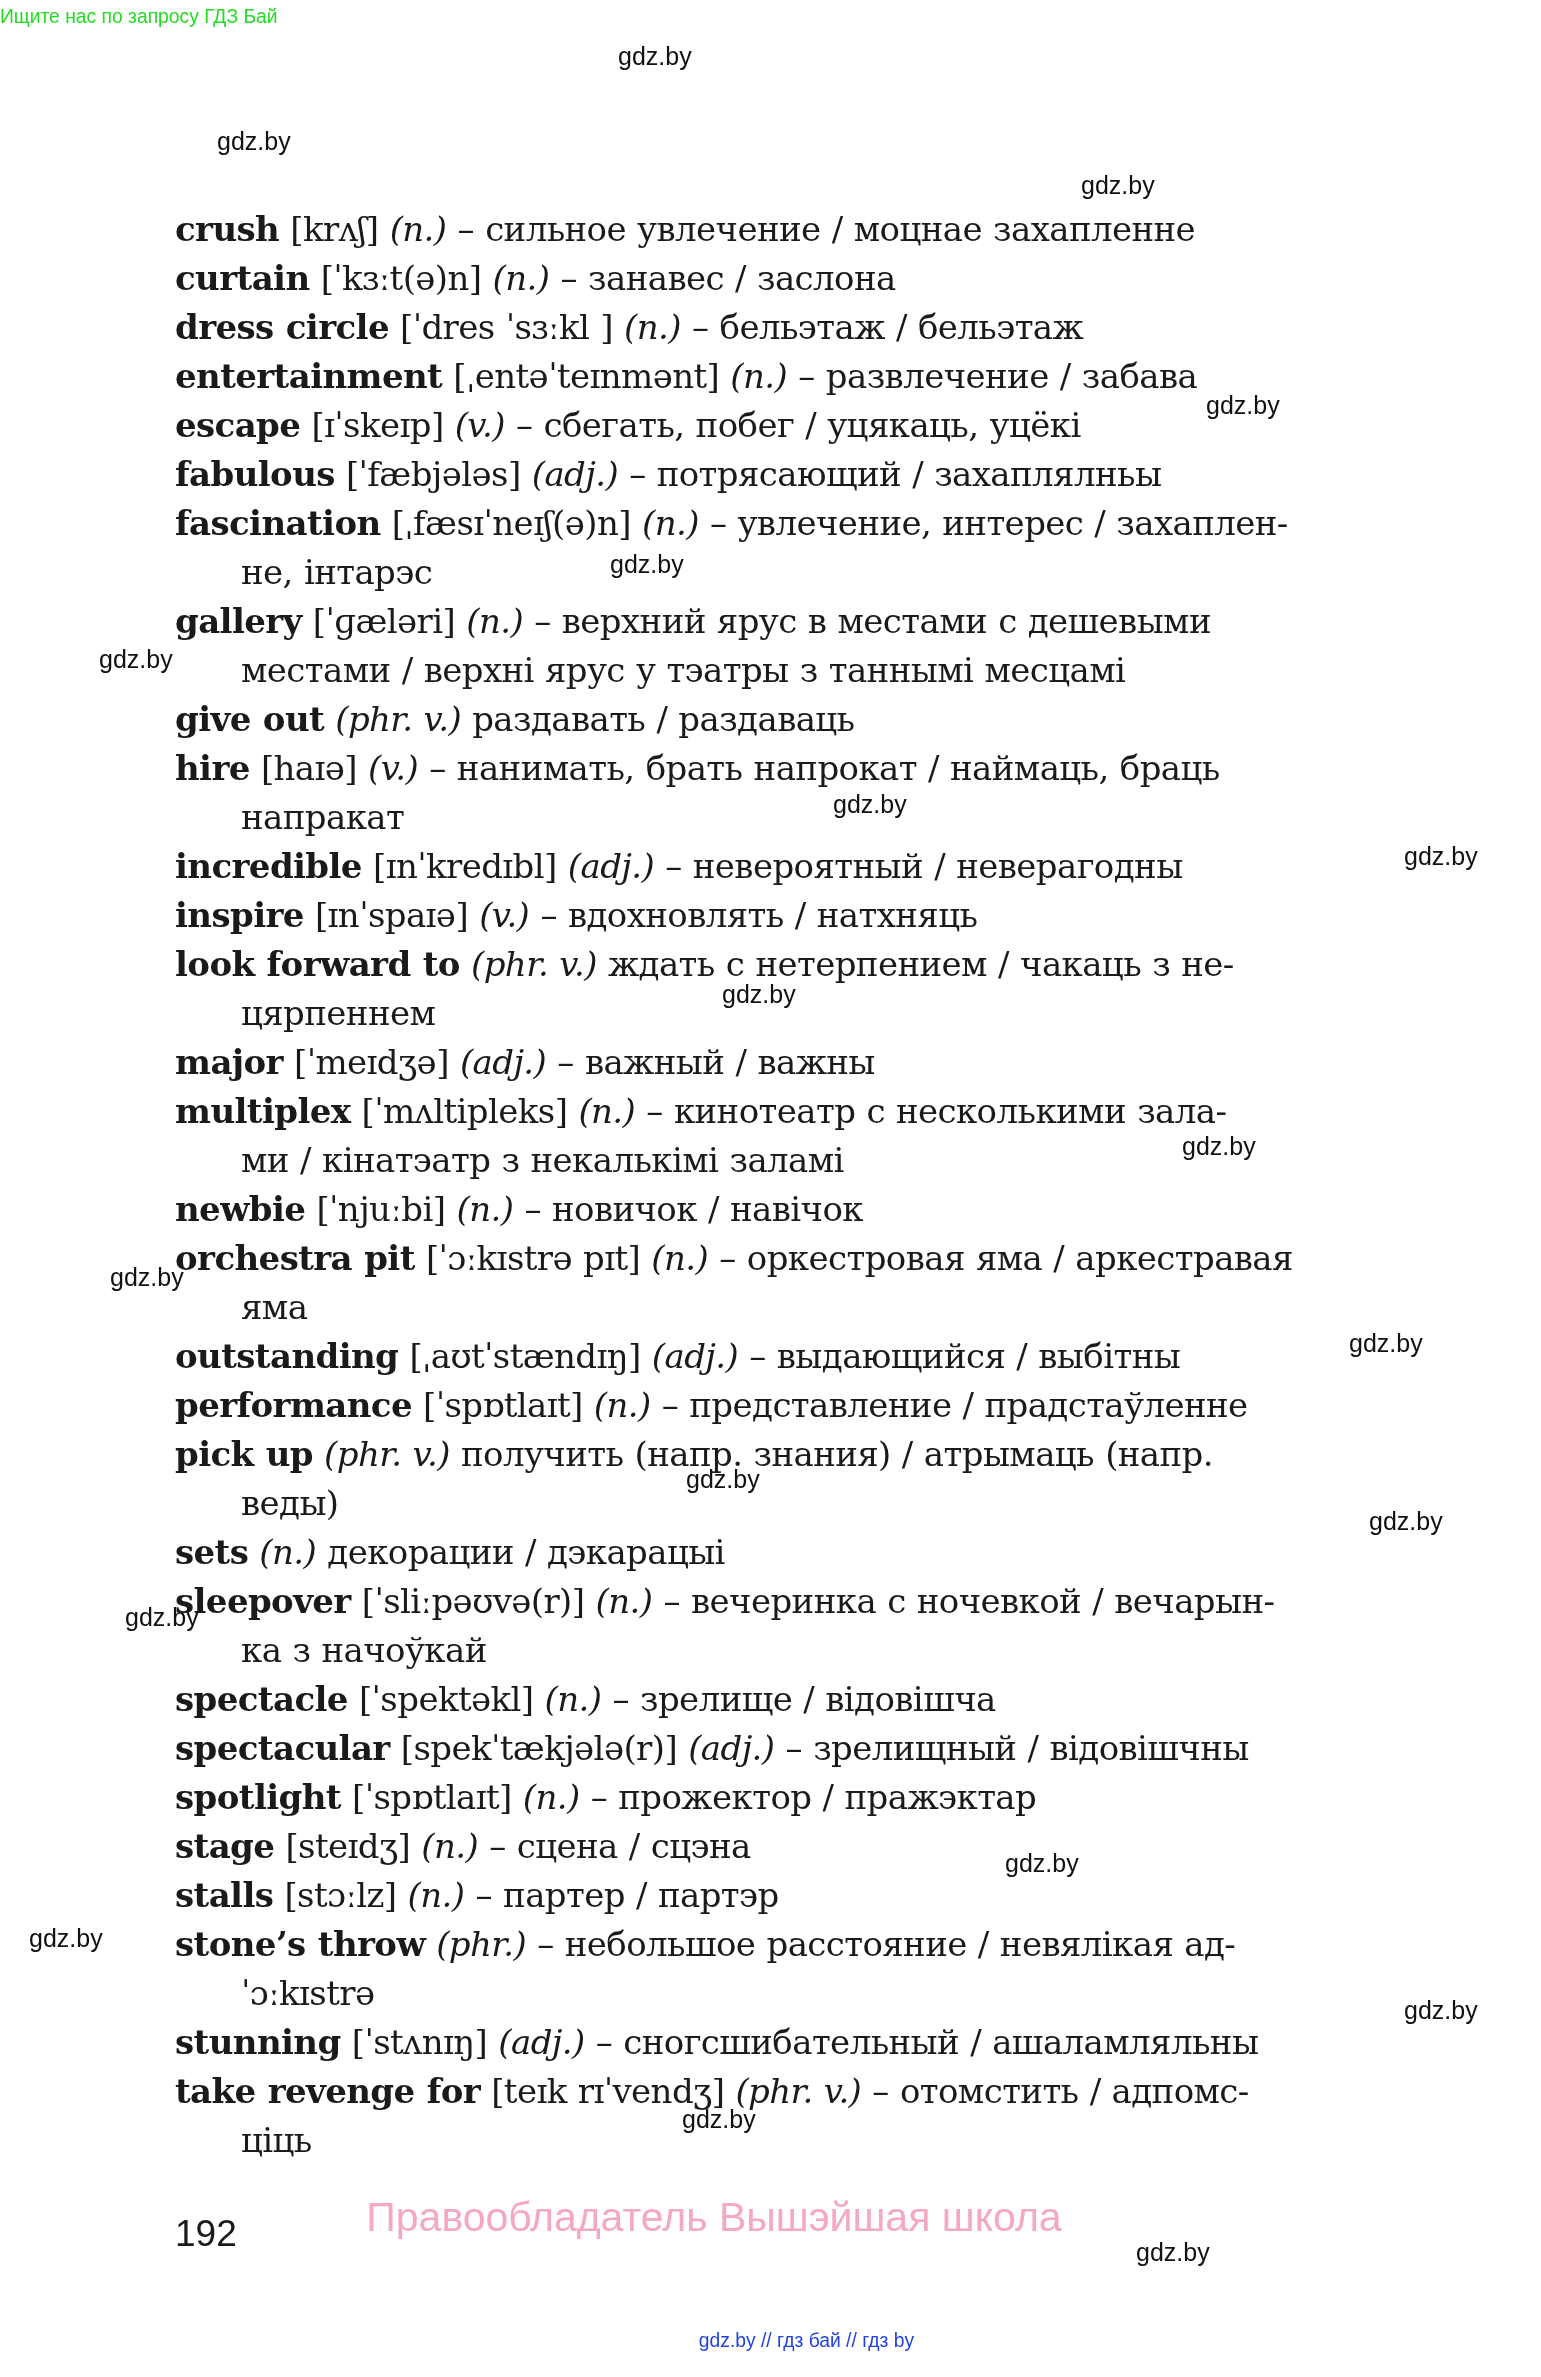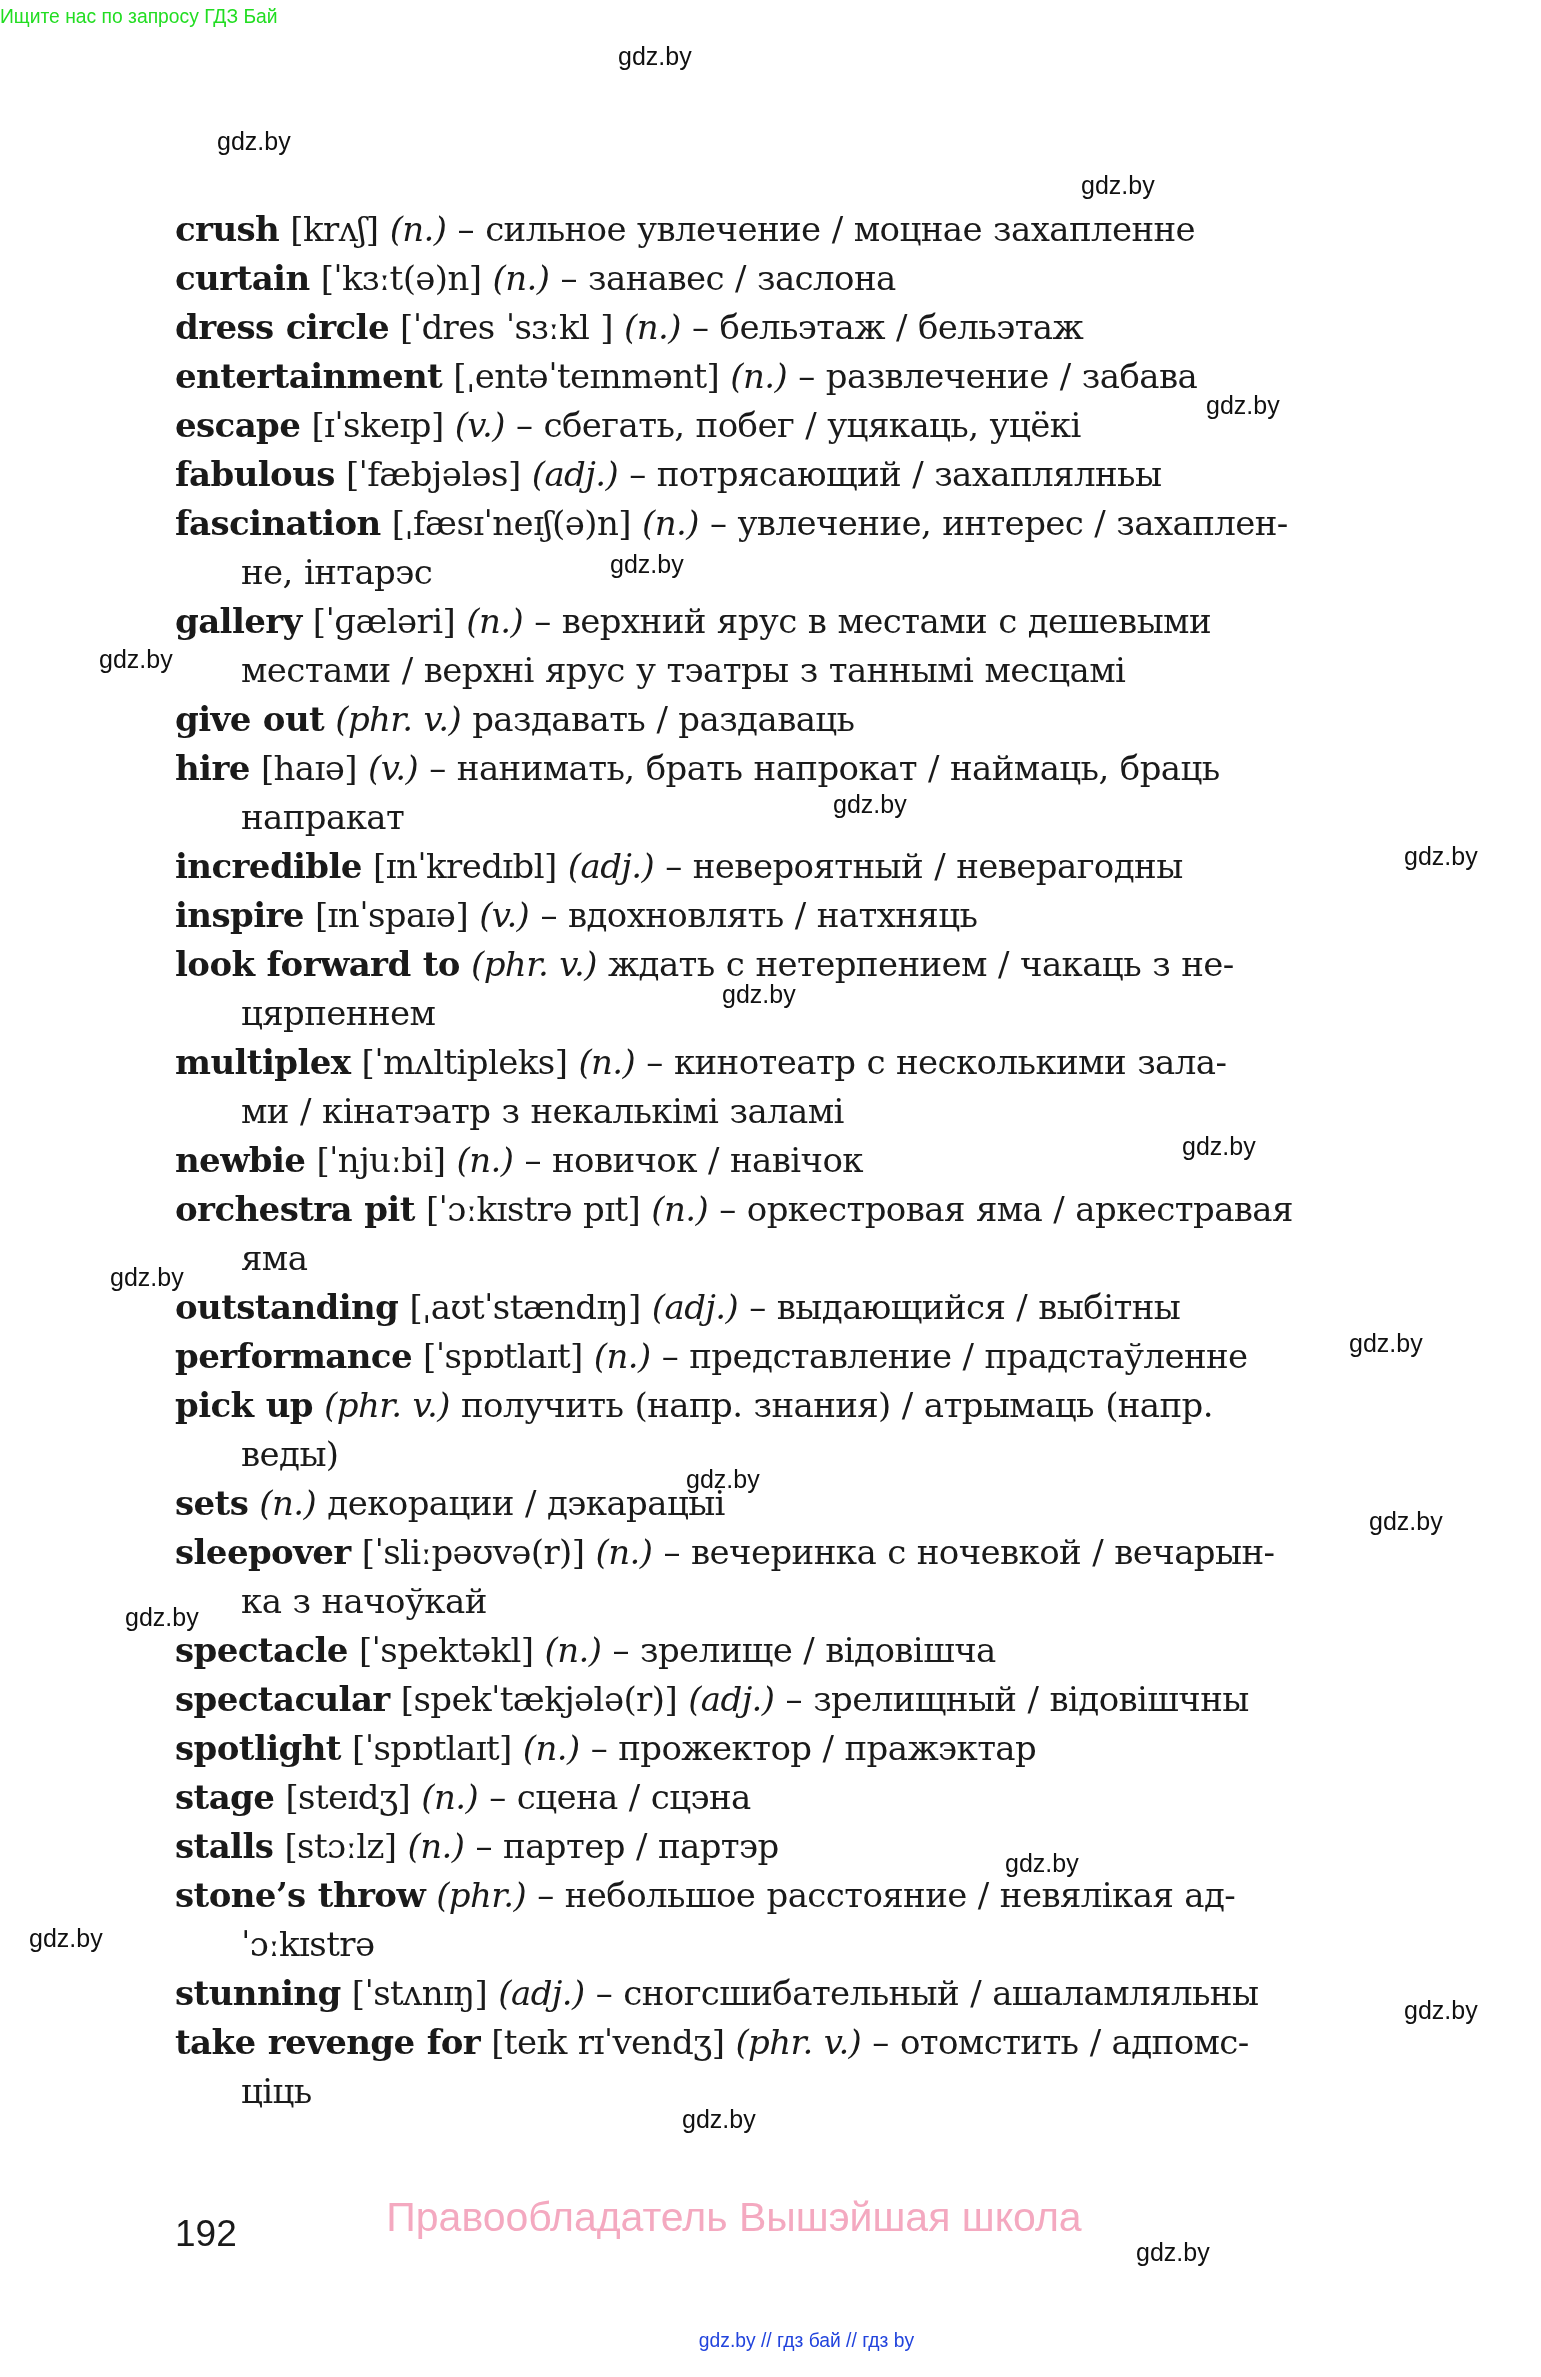--- a/index.html
+++ b/index.html
@@ -6,21 +6,21 @@
     body { width: 1541px; height: 2377px; position: relative; overflow: hidden; font-family: "DejaVu Serif", serif; color: #1a1a1a; }
     .top-banner { position: absolute; top: 5.5px; left: 0; width: 1541px; text-align: left; font-family: "Liberation Sans", sans-serif; font-size: 19.3px; color: #22dd22; }
     .wm { position: absolute; font-family: "Liberation Sans", sans-serif; font-size: 25px; color: #111; white-space: nowrap; }
     .glossary { position: absolute; left: 175px; top: 195px; width: 1222px; margin-top: 10px; }
     .entry { font-family: "DejaVu Serif", serif; font-size: 34px; line-height: 49px; letter-spacing: -0.6px; word-spacing: 0.9px; }
     .entry .line2 { display: block; padding-left: 66px; }
     .term { font-weight: bold; }
     .pos { font-style: italic; }
     .ipa { font-family: "DejaVu Serif", serif; }
     .page-num { position: absolute; left: 175px; top: 2169px; font-family: "Liberation Sans", sans-serif; font-weight: normal; font-size: 37px; color: #1a1a1a; margin-top: 44px; }
-    .copyright { position: absolute; left: 0; width: 1428px; top: 2194px; text-align: center; font-family: "Liberation Sans", sans-serif; font-size: 41px; color: #f4a9c0; padding-left: 20px; }
+    .copyright { position: absolute; left: 0; width: 1428px; top: 2194px; text-align: center; font-family: "Liberation Sans", sans-serif; font-size: 41px; color: #f4a9c0; }
     .footer-links { position: absolute; left: 0; width: 1541px; top: 2330px; text-align: center; font-family: "Liberation Sans", sans-serif; font-size: 19.3px; color: #2244dd; padding-left: 36px; }
     .footer-links a { color: #2244dd; text-decoration: none; }
   </style>
 </head>
 <body>
 
 <div class="top-banner">Ищите нас по запросу ГДЗ Бай</div>
 
 <div id="watermarks">
     <div class="wm" style="left: 618px; top: 42px;">gdz.by</div>
@@ -52,20 +52,21 @@
     <div class="entry"><span class="term">entertainment</span> <span class="ipa">[ˌentəˈteɪnmənt]</span> <span class="pos">(n.)</span><span> – </span><span>развлечение / забава</span></div>
     <div class="entry"><span class="term">escape</span> <span class="ipa">[ɪˈskeɪp]</span> <span class="pos">(v.)</span><span> – </span><span>сбегать, побег / уцякаць, уцёкі</span></div>
     <div class="entry"><span class="term">fabulous</span> <span class="ipa">[ˈfæbjələs]</span> <span class="pos">(adj.)</span><span> – </span><span>потрясающий / захаплялньы</span></div>
     <div class="entry"><span class="term">fascination</span> <span class="ipa">[ˌfæsɪˈneɪʃ(ə)n]</span> <span class="pos">(n.)</span><span> – </span><span>увлечение, интерес / захаплен-</span><span class="line2">не, інтарэс</span></div>
     <div class="entry"><span class="term">gallery</span> <span class="ipa">[ˈɡæləri]</span> <span class="pos">(n.)</span><span> – </span><span>верхний ярус в местами с дешевыми</span><span class="line2">местами / верхні ярус у тэатры з таннымі месцамі</span></div>
     <div class="entry"><span class="term">give out</span> <span class="pos">(phr. v.)</span><span> </span><span>раздавать / раздаваць</span></div>
     <div class="entry"><span class="term">hire</span> <span class="ipa">[haɪə]</span> <span class="pos">(v.)</span><span> – </span><span>нанимать, брать напрокат / наймаць, браць</span><span class="line2">напракат</span></div>
     <div class="entry"><span class="term">incredible</span> <span class="ipa">[ɪnˈkredɪbl]</span> <span class="pos">(adj.)</span><span> – </span><span>невероятный / неверагодны</span></div>
     <div class="entry"><span class="term">inspire</span> <span class="ipa">[ɪnˈspaɪə]</span> <span class="pos">(v.)</span><span> – </span><span>вдохновлять / натхняць</span></div>
     <div class="entry"><span class="term">look forward to</span> <span class="pos">(phr. v.)</span><span> </span><span>ждать с нетерпением / чакаць з не-</span><span class="line2">цярпеннем</span></div>
+    <div class="entry"><span class="term">major</span> <span class="ipa">[ˈmeɪdʒə]</span> <span class="pos">(adj.)</span><span> – </span><span>важный / важны</span></div>
     <div class="entry"><span class="term">multiplex</span> <span class="ipa">[ˈmʌltipleks]</span> <span class="pos">(n.)</span><span> – </span><span>кинотеатр с несколькими зала-</span><span class="line2">ми / кінатэатр з некалькімі заламі</span></div>
     <div class="entry"><span class="term">newbie</span> <span class="ipa">[ˈnjuːbi]</span> <span class="pos">(n.)</span><span> – </span><span>новичок / навічок</span></div>
     <div class="entry"><span class="term">orchestra pit</span> <span class="ipa">[ˈɔːkɪstrə pɪt]</span> <span class="pos">(n.)</span><span> – </span><span>оркестровая яма / аркестравая</span><span class="line2">яма</span></div>
     <div class="entry"><span class="term">outstanding</span> <span class="ipa">[ˌaʊtˈstændɪŋ]</span> <span class="pos">(adj.)</span><span> – </span><span>выдающийся / выбітны</span></div>
     <div class="entry"><span class="term">performance</span> <span class="ipa">[ˈspɒtlaɪt]</span> <span class="pos">(n.)</span><span> – </span><span>представление / прадстаўленне</span></div>
     <div class="entry"><span class="term">pick up</span> <span class="pos">(phr. v.)</span><span> </span><span>получить (напр. знания) / атрымаць (напр.</span><span class="line2">веды)</span></div>
     <div class="entry"><span class="term">sets</span> <span class="pos">(n.)</span><span> </span><span>декорации / дэкарацыі</span></div>
     <div class="entry"><span class="term">sleepover</span> <span class="ipa">[ˈsliːpəʊvə(r)]</span> <span class="pos">(n.)</span><span> – </span><span>вечеринка с ночевкой / вечарын-</span><span class="line2">ка з начоўкай</span></div>
     <div class="entry"><span class="term">spectacle</span> <span class="ipa">[ˈspektəkl]</span> <span class="pos">(n.)</span><span> – </span><span>зрелище / відовішча</span></div>
     <div class="entry"><span class="term">spectacular</span> <span class="ipa">[spekˈtækjələ(r)]</span> <span class="pos">(adj.)</span><span> – </span><span>зрелищный / відовішчны</span></div>

